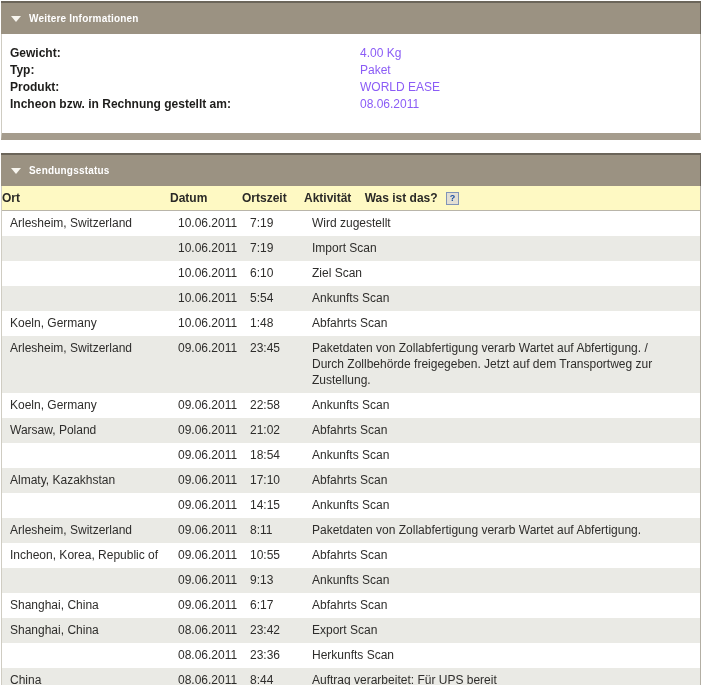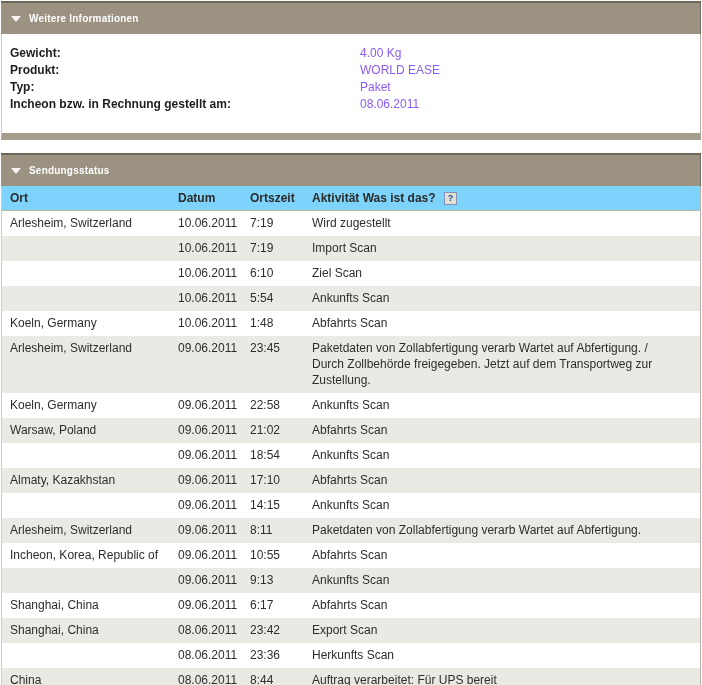--- a/index.html
+++ b/index.html
@@ -45,38 +45,38 @@
 
   .sec-gap{height:13px;background:#ffffff;}
 
   
   .table-body{
     border-left:1px solid #cfccc2;
     border-right:1px solid #b3afa4;
     border-bottom:6px solid #80807a;
   }
   .thead{
-    background:#7dd3fc;
+    background:#fef9c3;
     border-bottom:1px solid #b9b5a9;
     font-weight:bold;color:#2b2a27;
     height:24px;
     display:grid;grid-template-columns:168px 72px 62px 1fr;
     align-items:center;
-    padding:0 8px;
+    padding:0 0;
   }
   .trow{
     display:grid;grid-template-columns:168px 72px 62px 1fr;
     padding:4px 8px 5px 8px;
     line-height:16px;
     background:#ffffff;
   }
   .trow.alt{background:#eaeae5;}
   .c{padding-right:6px;}
   .akt-cell{padding-right:10px;}
-  .was-link{margin-left:0;cursor:pointer;}
+  .was-link{margin-left:10px;cursor:pointer;}
   .help-icon{
     display:inline-block;
     width:11px;height:11px;
     margin-left:5px;
     border:1px solid #8194b8;
     background:#e3dfd3;
     color:#1a4fa0;
     font-size:9px;font-weight:bold;
     line-height:11px;text-align:center;
     vertical-align:1px;
@@ -92,26 +92,26 @@
     <span class="tri"></span>
     <span class="sec-title">Weitere Informationen</span>
   </div>
   <div class="info-body">
     <div id="info-rows">
         <div class="irow">
           <div class="ilabel">Gewicht:</div>
           <div class="ivalue">4.00 Kg</div>
         </div>
         <div class="irow">
+          <div class="ilabel">Typ:</div>
+          <div class="ivalue">Paket</div>
+        </div>
+        <div class="irow">
           <div class="ilabel">Produkt:</div>
           <div class="ivalue">WORLD EASE</div>
-        </div>
-        <div class="irow">
-          <div class="ilabel">Typ:</div>
-          <div class="ivalue">Paket</div>
         </div>
         <div class="irow">
           <div class="ilabel">Incheon bzw. in Rechnung gestellt am:</div>
           <div class="ivalue">08.06.2011</div>
         </div>
       </div>
   </div>
 
   <div class="sec-gap"></div>
 

